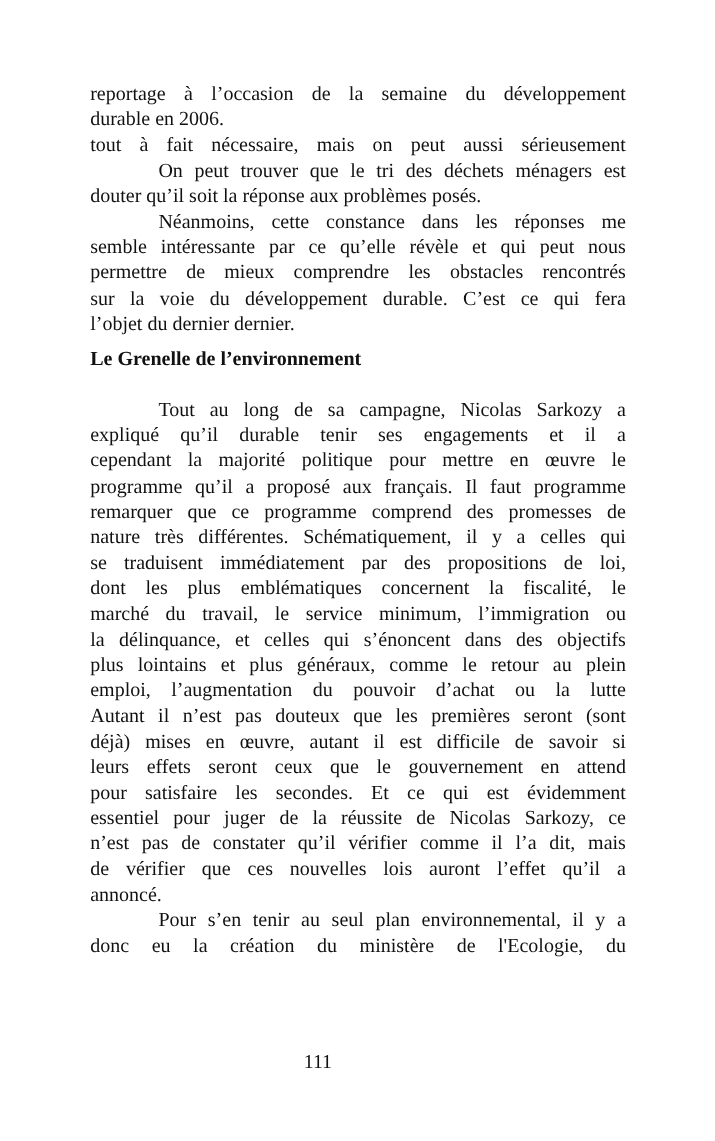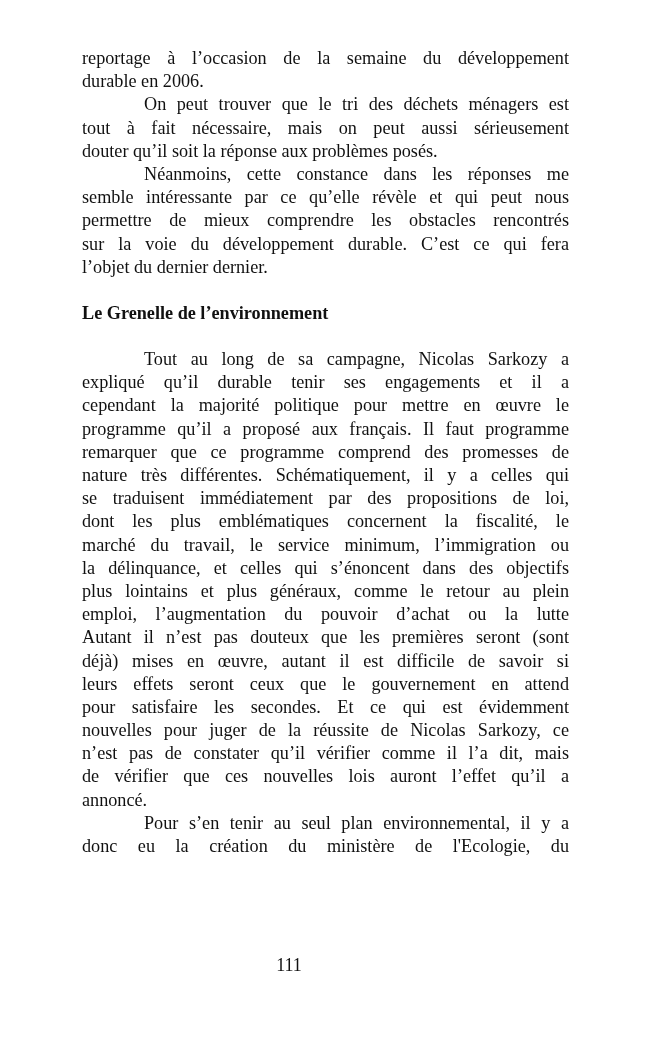--- a/index.html
+++ b/index.html
@@ -11,42 +11,42 @@
       width: 650px;
       height: 1037px;
       position: relative;
       overflow: hidden;
       font-family: "Liberation Serif", "DejaVu Serif", serif;
       color: #111111;
     }
     .page {
       position: absolute;
       left: 82px;
-      top: 47px;
+      top: 74px;
       width: 487px;
     }
     .line {
       font-size: 18.2px;
       line-height: 23.2px;
       height: 23.2px;
       white-space: nowrap;
       text-align: justify;
       text-align-last: justify;
     }
     .line.last {
       text-align-last: left;
     }
     .indent {
       padding-left: 62px;
     }
     .heading {
       font-weight: bold;
       font-size: 18.2px;
       line-height: 23.2px;
-      margin-top: 23px;
+      margin-top: 9px;
       margin-bottom: 23px;
     }
     .page-number {
       position: absolute;
       left: 0;
       width: 578px;
       top: 954px;
       text-align: center;
       font-size: 18px;
       line-height: 22px;
@@ -56,22 +56,22 @@
 <body>
 
 <div class="page">
 
   <div>
     <div class="line">reportage à l’occasion de la semaine du développement</div>
     <div class="line last">durable en 2006.</div>
   </div>
 
   <div>
+    <div class="line">tout à fait nécessaire, mais on peut aussi sérieusement</div>
     <div class="line indent">On peut trouver que le tri des déchets ménagers est</div>
-    <div class="line">tout à fait nécessaire, mais on peut aussi sérieusement</div>
     <div class="line last">douter qu’il soit la réponse aux problèmes posés.</div>
   </div>
 
   <div>
     <div class="line indent">Néanmoins, cette constance dans les réponses me</div>
     <div class="line">semble intéressante par ce qu’elle révèle et qui peut nous</div>
     <div class="line">permettre de mieux comprendre les obstacles rencontrés</div>
     <div class="line">sur la voie du développement durable. C’est ce qui fera</div>
     <div class="line last">l’objet du dernier dernier.</div>
   </div>
@@ -88,21 +88,21 @@
     <div class="line">se traduisent immédiatement par des propositions de loi,</div>
     <div class="line">dont les plus emblématiques concernent la fiscalité, le</div>
     <div class="line">marché du travail, le service minimum, l’immigration ou</div>
     <div class="line">la délinquance, et celles qui s’énoncent dans des objectifs</div>
     <div class="line">plus lointains et plus généraux, comme le retour au plein</div>
     <div class="line">emploi, l’augmentation du pouvoir d’achat ou la lutte</div>
     <div class="line">Autant il n’est pas douteux que les premières seront (sont</div>
     <div class="line">déjà) mises en œuvre, autant il est difficile de savoir si</div>
     <div class="line">leurs effets seront ceux que le gouvernement en attend</div>
     <div class="line">pour satisfaire les secondes. Et ce qui est évidemment</div>
-    <div class="line">nouvelles pour juger de la réussite de Nicolas Sarkozy, ce</div>
+    <div class="line">essentiel pour juger de la réussite de Nicolas Sarkozy, ce</div>
     <div class="line">n’est pas de constater qu’il vérifier comme il l’a dit, mais</div>
     <div class="line">de vérifier que ces nouvelles lois auront l’effet qu’il a</div>
     <div class="line last">annoncé.</div>
   </div>
 
   <div>
     <div class="line indent">Pour s’en tenir au seul plan environnemental, il y a</div>
     <div class="line">donc eu la création du ministère de l'Ecologie, du</div>
   </div>
 

